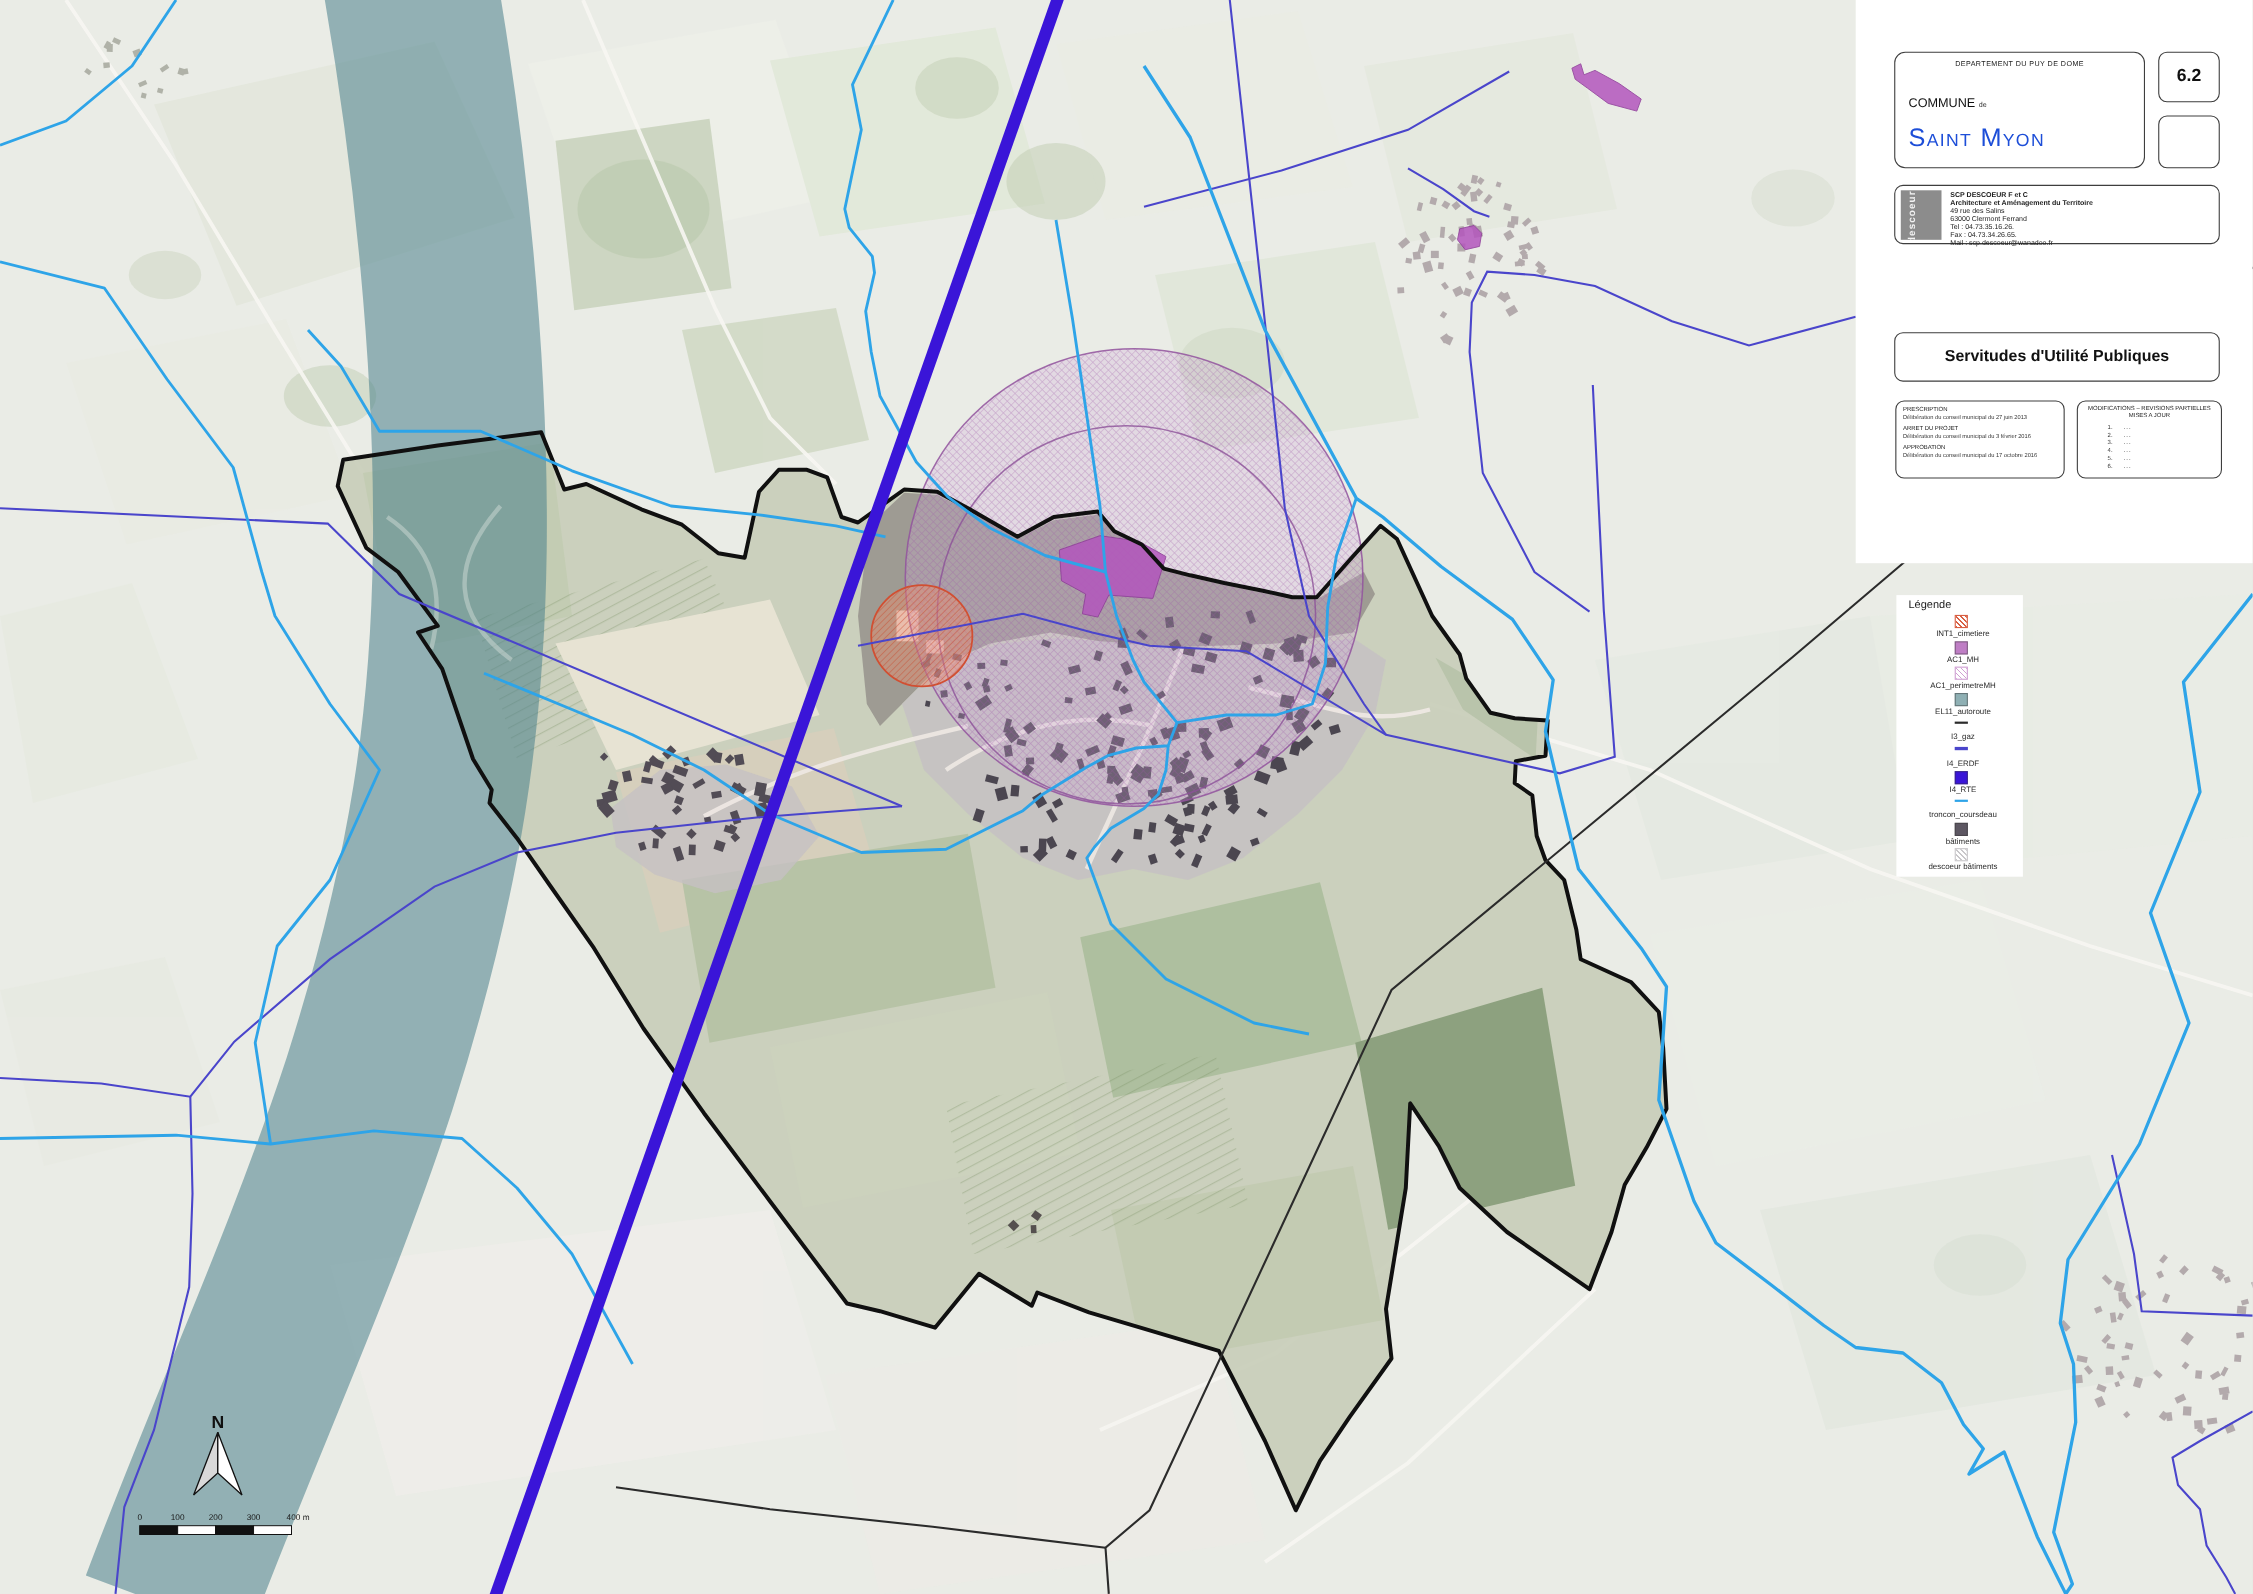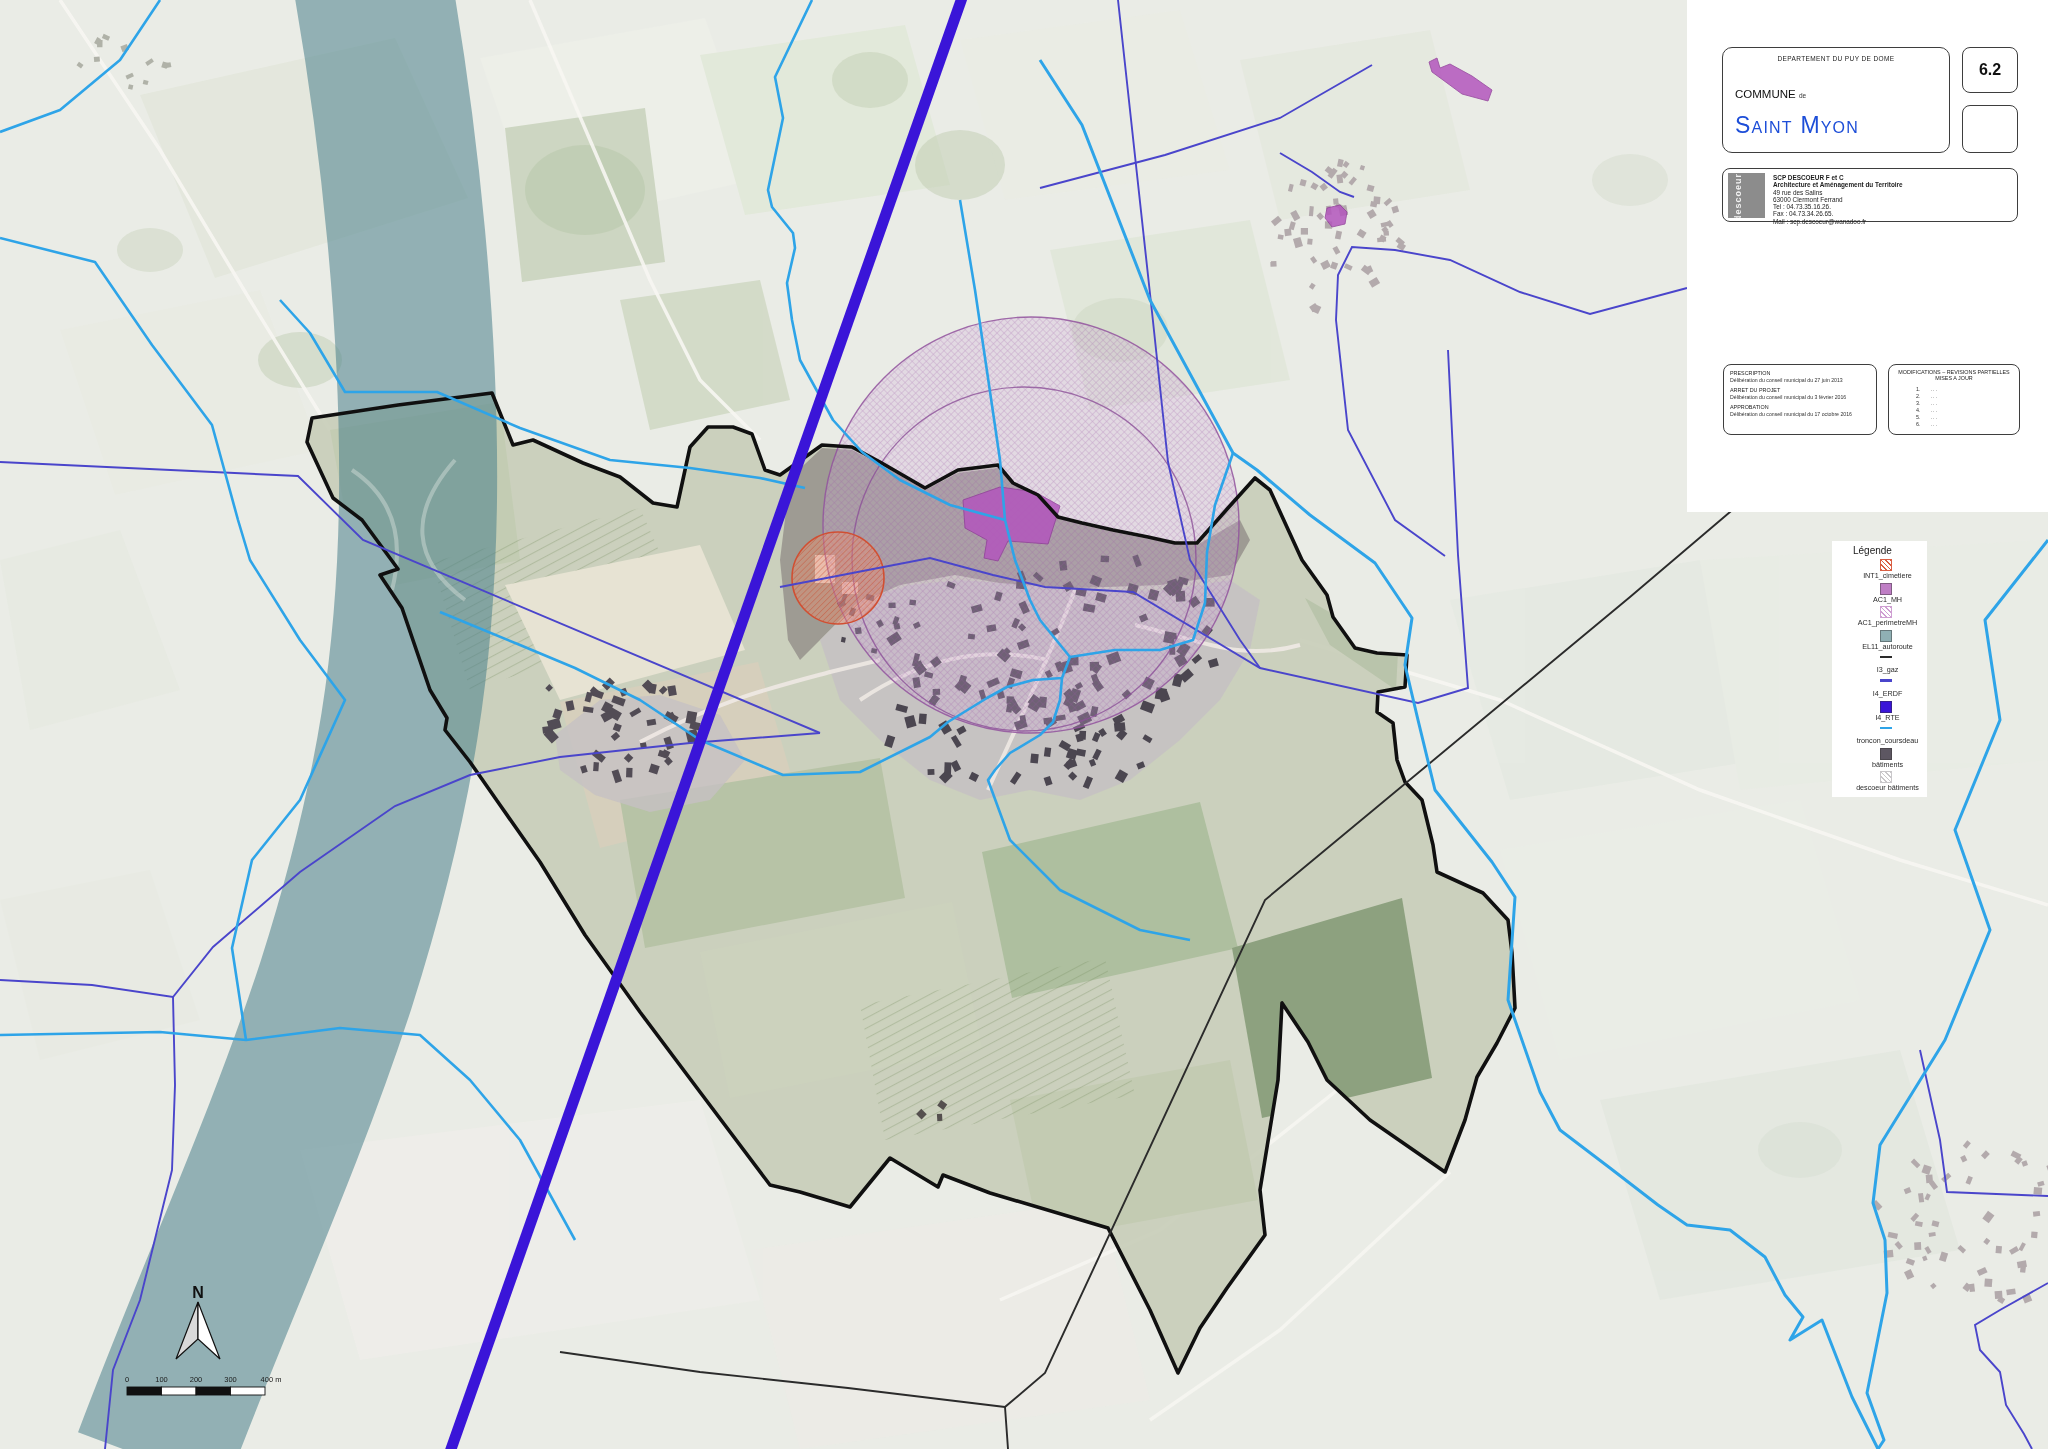--- a/index.html
+++ b/index.html
@@ -36,22 +36,22 @@
   .box-presc .h{font-size:5.4px;color:#222;margin-top:4px;}
   .box-presc .h:first-child{margin-top:0;}
   .box-presc .l{font-size:5.2px;color:#333;margin-top:1px;}
   .box-mods{left:201px;top:364px;width:132px;height:71px;border-radius:8px;padding:4px 5px;}
   .box-mods .t{font-size:5.4px;text-align:center;color:#222;}
   .modlist{margin-top:5px;padding-left:22px;}
   .modlist div{font-size:5.4px;color:#333;line-height:7px;}
   .modlist .dots{display:inline-block;margin-left:10px;letter-spacing:1px;}
 
   
-  .legend{position:absolute;left:1832px;top:541px;width:95px;background:#ffffff;
-          padding:4px 5px 5px 21px;}
+  .legend{position:absolute;left:1724px;top:541px;width:115px;background:#ffffff;
+          padding:4px 5px 5px 11px;}
   .legend .lt{font-size:10px;color:#1a1a1a;margin-bottom:3px;}
   .leg-row{display:flex;align-items:center;margin-top:2.6px;flex-direction:column;}
   .leg-sw{width:12px;height:7px;margin-right:3px;flex:0 0 12px;}
   .leg-line{width:12px;height:2.2px;margin:2.4px 0;}
   .leg-lab{font-size:7.2px;color:#2a2a2a;white-space:nowrap;}
 </style>
 </head>
 <body>
 
 <div class="stage">
@@ -562,20 +562,23 @@
       <div class="b">SCP DESCOEUR F et C</div>
       <div class="b">Architecture et Aménagement du Territoire</div>
       <div>49 rue des Salins</div>
       <div>63000 Clermont Ferrand</div>
       <div>Tel : 04.73.35.16.26.</div>
       <div>Fax : 04.73.34.26.65.</div>
       <div>Mail : scp.descoeur@wanadoo.fr</div>
     </div>
   </div>
 
+  <div class="pbox box-serv">
+    <div>Servitudes d'Utilité Publiques</div>
+  </div>
 
   <div class="pbox box-presc">
     <div class="h">PRESCRIPTION</div>
     <div class="l">Délibération du conseil municipal du 27 juin 2013</div>
     <div class="h">ARRET DU PROJET</div>
     <div class="l">Délibération du conseil municipal du 3 février 2016</div>
     <div class="h">APPROBATION</div>
     <div class="l">Délibération du conseil municipal du 17 octobre 2016</div>
   </div>
 

